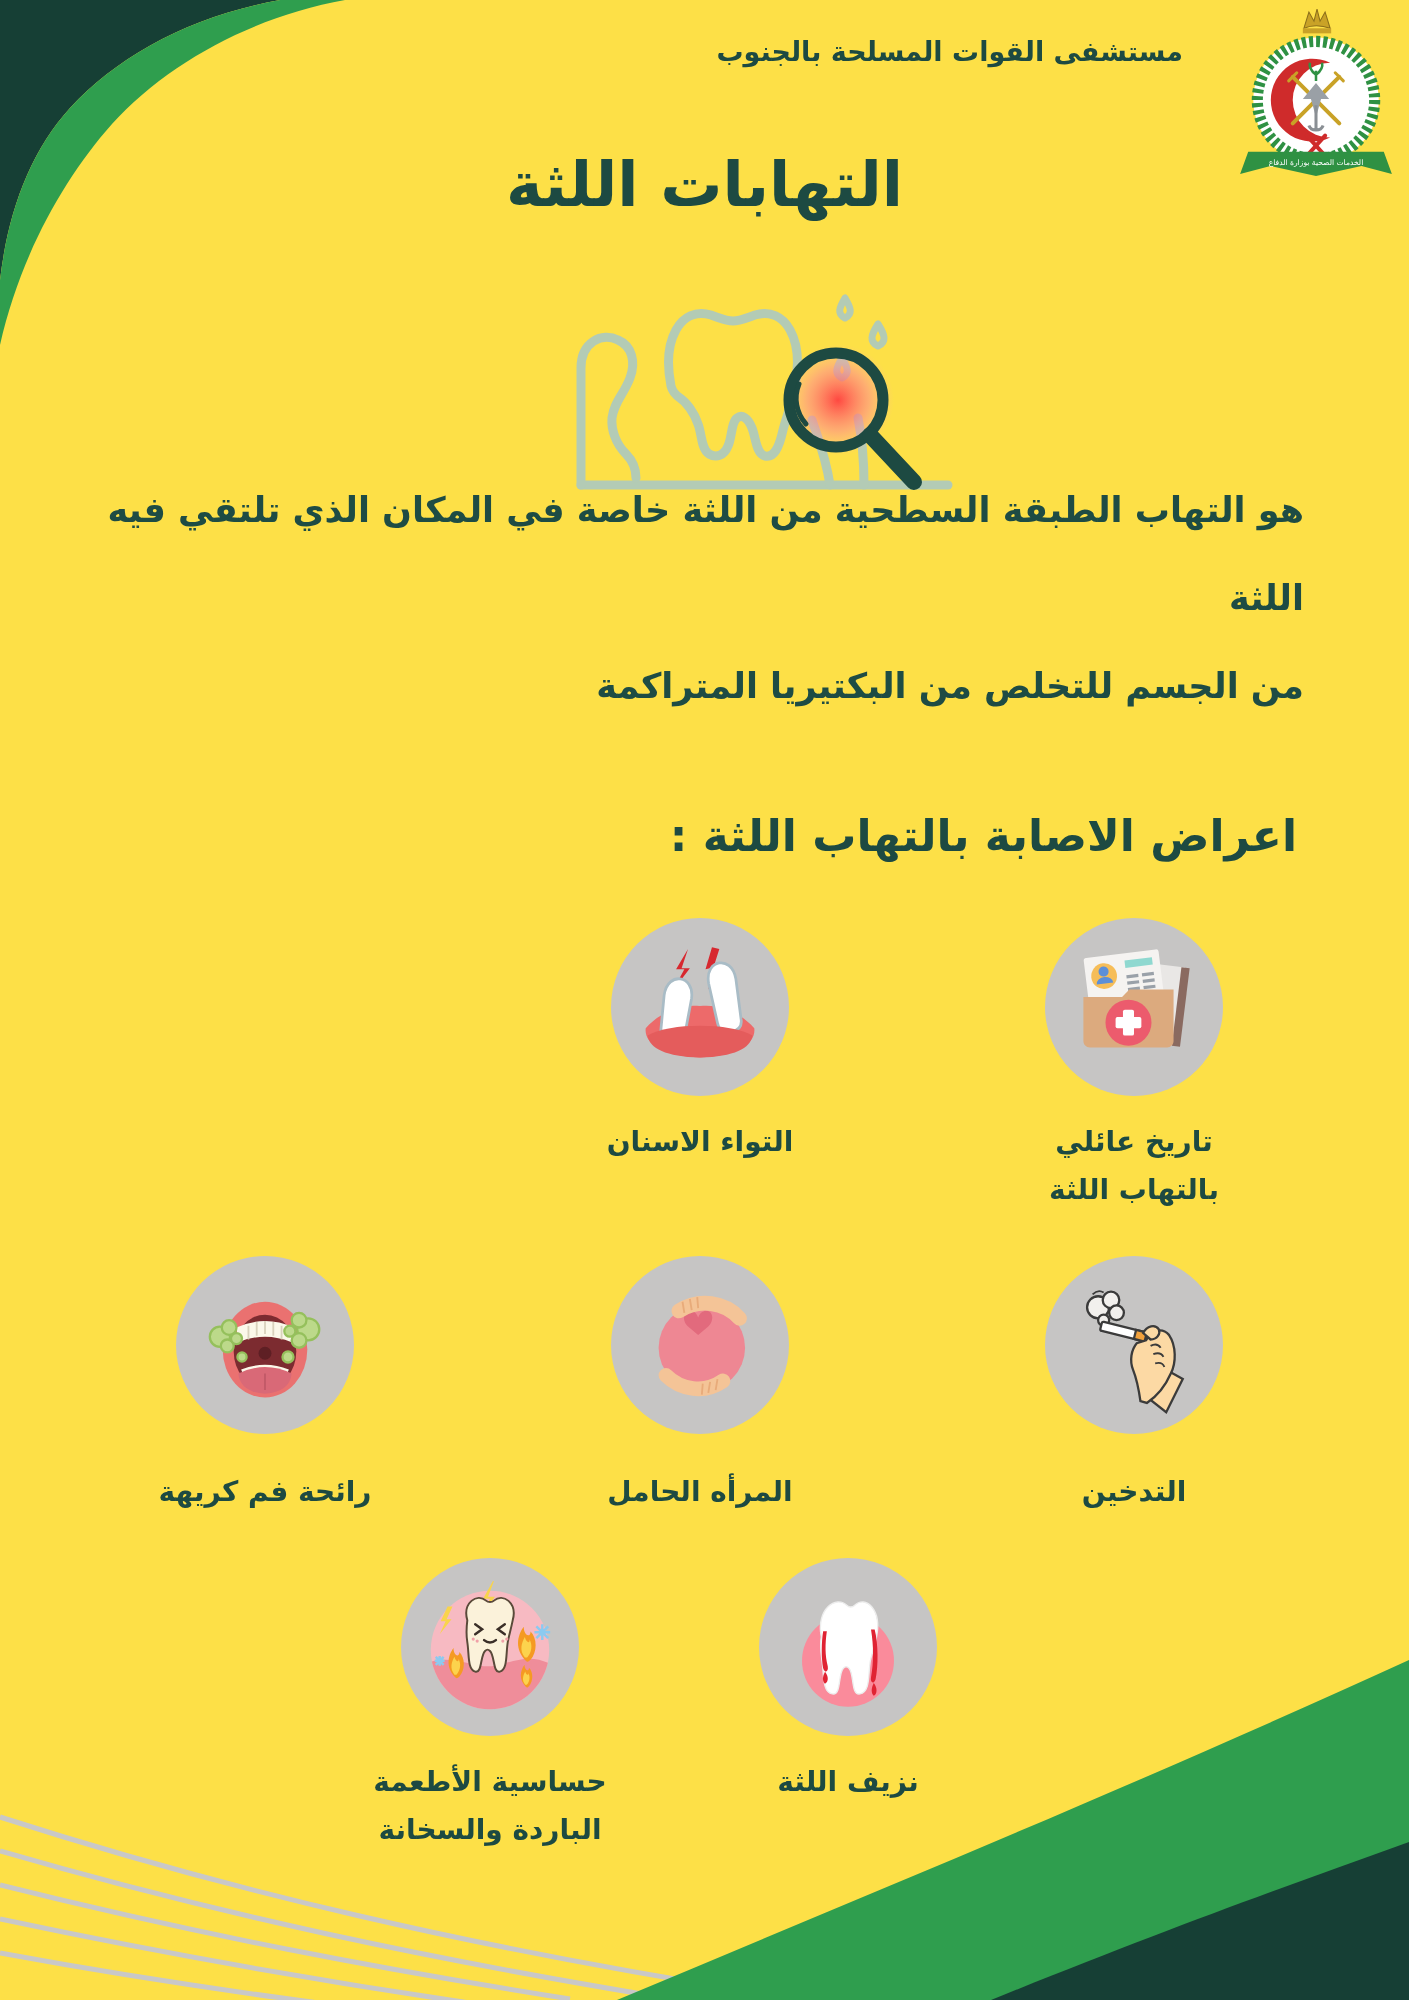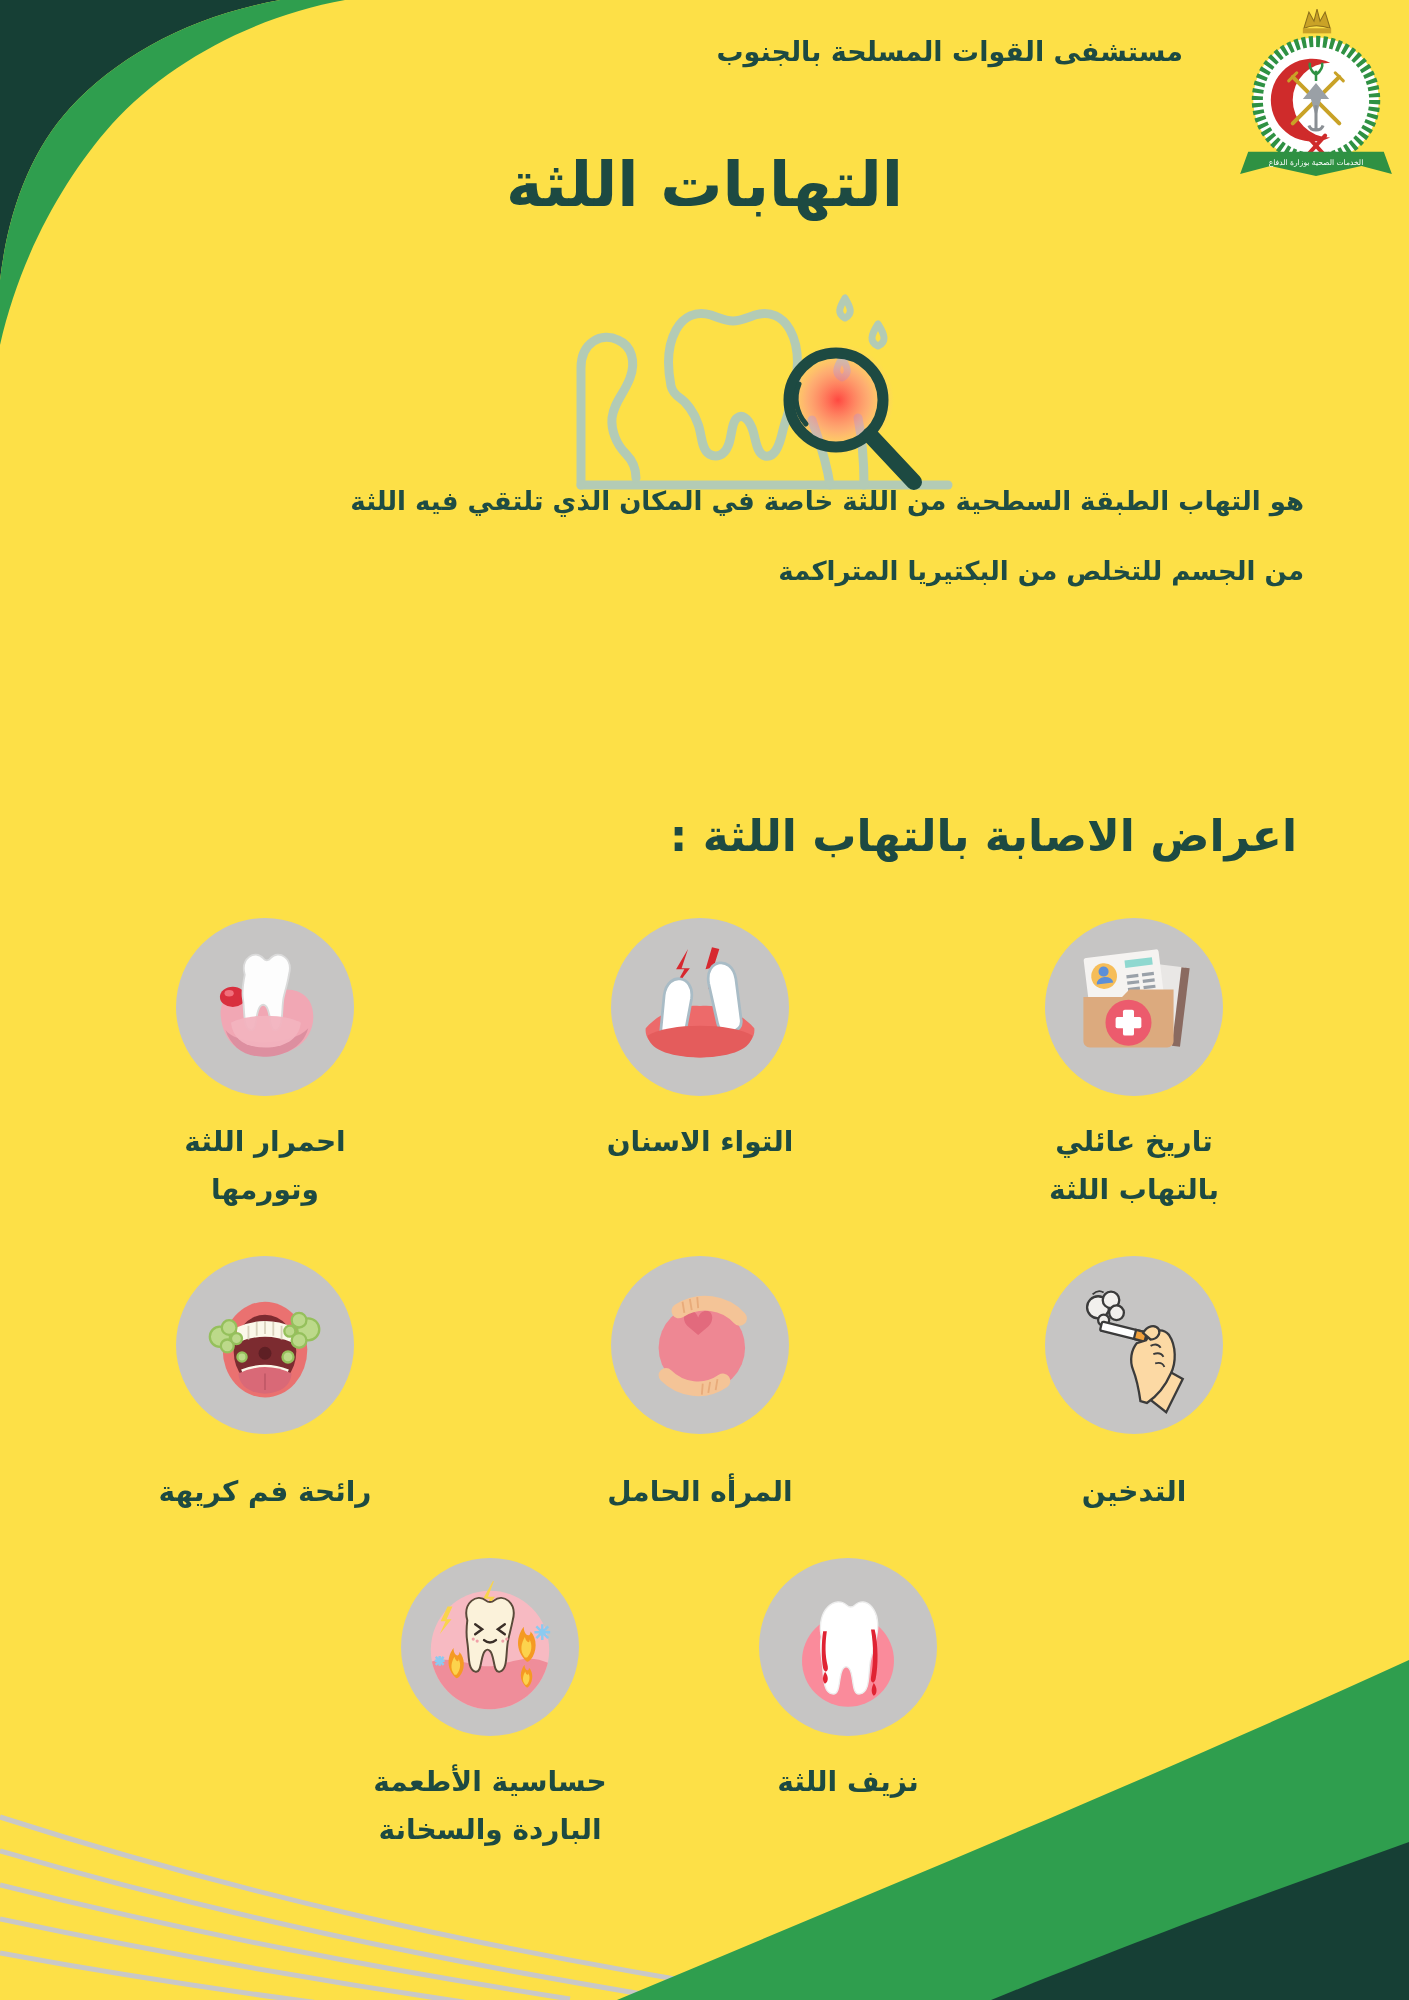--- a/index.html
+++ b/index.html
@@ -9,21 +9,21 @@
   }
   .abs{position:absolute;}
   .header-block{top:30px;right:226px;text-align:right;direction:rtl;}
   .org-name{font-size:27px;font-weight:bold;line-height:1.65;color:#1d4a42;}
   .dept-name{font-size:25px;font-weight:normal;line-height:1.6;color:#285c52;}
   .logo-wrap{top:4px;left:1230px;width:172px;height:172px;}
   .poster-title{top:148px;left:0;width:100%;text-align:center;direction:rtl;
     font-size:62px;font-weight:bold;color:#1d4a42;}
   .hero-art{top:288px;left:568px;width:392px;height:215px;}
   .intro{top:466px;left:105px;right:105px;direction:rtl;text-align:right;
-    font-size:26px;font-weight:bold;line-height:70px;color:#1e4c44;}
+    font-size:35px;font-weight:bold;line-height:88px;color:#1e4c44;}
   .section-heading{top:810px;right:112px;direction:rtl;text-align:left;
     font-size:44px;font-weight:bold;color:#1d4a42;}
   .cell{position:absolute;width:320px;display:flex;flex-direction:column;align-items:center;}
   .circle{width:178px;height:178px;border-radius:50%;background:#c6c5c4;
     display:flex;align-items:center;justify-content:center;overflow:hidden;}
   .sym-label{margin-top:22px;font-size:28px;font-weight:bold;color:#1d4a42;
     text-align:center;white-space:pre-line;line-height:1.72;direction:rtl;}
   .r2 .sym-label{margin-top:34px;}
   
   .c1{left:105px;top:918px;} .c2{left:540px;top:918px;} .c3{left:974px;top:918px;}
@@ -100,34 +100,20 @@
     <line x1="302" y1="147" x2="346" y2="194" stroke="#1d4a42" stroke-width="16" stroke-linecap="round"></line>
   </svg>
 
   <div class="abs intro">
     <div>هو التهاب الطبقة السطحية من اللثة خاصة في المكان الذي تلتقي فيه اللثة</div>
     <div>من الجسم للتخلص من البكتيريا المتراكمة</div>
   </div>
 
   <div class="abs section-heading">اعراض الاصابة بالتهاب اللثة :</div>
 
-  <div class="cell c1">
-    <div class="circle">
-      <svg viewBox="0 0 150 150" width="138">
-        <path d="M27,86 C24,64 44,54 64,56 L98,56 C120,56 130,72 127,92 C123,116 100,128 74,128 C46,128 30,112 27,86 Z" fill="#f1a7b4"></path>
-        <path d="M32,100 C46,118 104,118 122,98 C116,120 94,129 73,129 C52,129 38,118 32,100 Z" fill="#dd8fa0"></path>
-        <ellipse cx="40" cy="64" rx="14" ry="11" fill="#d92f3e"></ellipse>
-        <ellipse cx="36" cy="60" rx="5" ry="3.5" fill="#f1707c"></ellipse>
-        <path d="M53,40 C48,22 64,12 73,22 C75,25 79,25 81,22 C90,12 106,22 101,40 C99,52 96,60 95,66 C93,78 95,98 87,100 C79,102 82,80 76,74 C74,72 72,72 70,74 C64,80 67,102 59,100 C51,98 53,78 51,66 C50,60 51,50 53,40 Z" fill="#fdfdfd" stroke="#dadada" stroke-width="2"></path>
-        <path d="M38,92 C56,82 96,82 114,92 C112,110 96,119 75,119 C54,119 40,110 38,92 Z" fill="#f2b3bf" opacity="0.95"></path>
-      </svg>
-    </div>
-    <div class="sym-label">احمرار اللثة
-وتورمها</div>
-  </div>
 
   <div class="cell c2">
     <div class="circle">
       <svg viewBox="0 0 150 150" width="138">
         <path d="M62,12 L49,34 L58,34 L45,58 L64,33 L55,33 Z" fill="#d7282f"></path>
         <path d="M88,10 L81,34 L89,32 L84,56 L98,30 L90,31 L96,12 Z" fill="#d7282f"></path>
         <path d="M16,98 C36,76 60,72 75,74 C90,72 114,76 134,98 C136,114 118,128 75,130 C32,128 14,114 16,98 Z" fill="#ed6a6a"></path>
         <g transform="translate(36,48) rotate(8)">
           <path d="M2,14 C2,0 10,-6 17,-6 C24,-6 32,0 32,14 L30,58 C30,66 25,70 17,70 C9,70 4,66 4,58 Z" fill="#ffffff" stroke="#a9bcc6" stroke-width="3"></path>
         </g>

